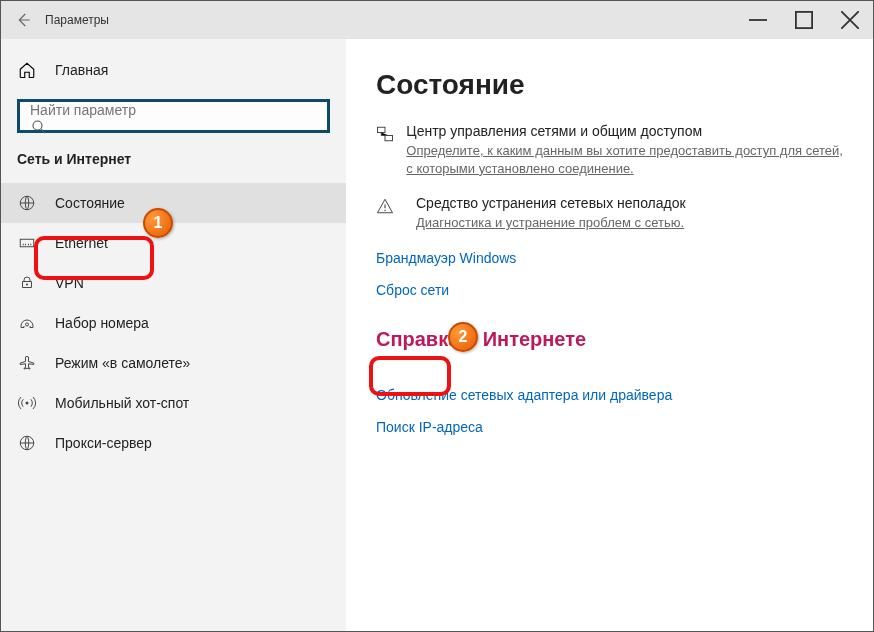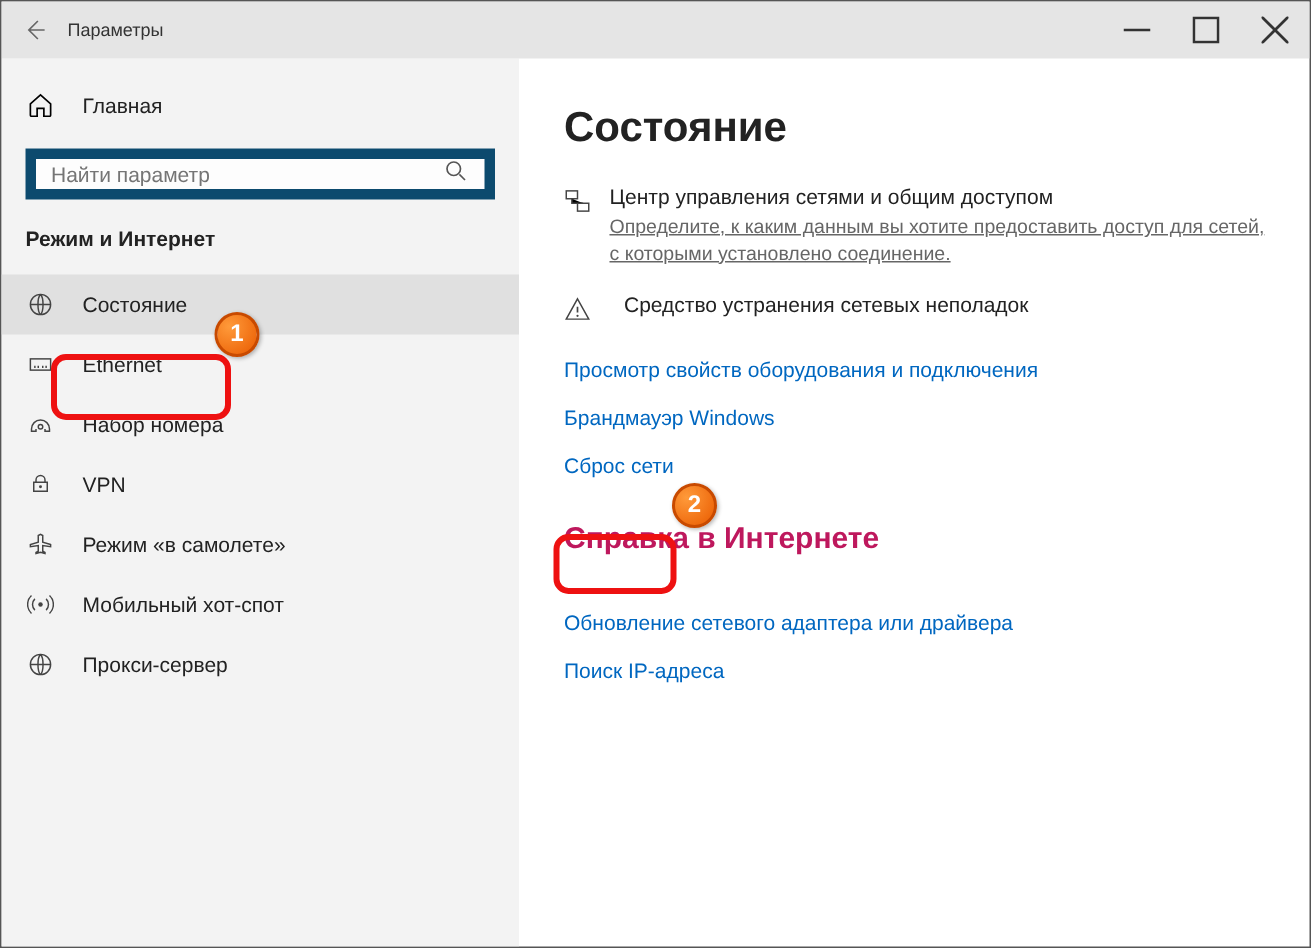--- a/index.html
+++ b/index.html
@@ -7,21 +7,21 @@
     .titlebar { height: 38px; display: flex; align-items: center; background: #e5e5e5; position: relative; }
     .back-btn { width: 44px; height: 38px; display: flex; align-items: center; justify-content: center; color: #666; font-size: 18px; cursor: pointer; }
     .app-title { font-size: 12px; color: #333; }
     .window-controls { position: absolute; right: 0; top: 0; display: flex; }
     .win-btn { width: 46px; height: 38px; display: flex; align-items: center; justify-content: center; color: #333; font-size: 12px; cursor: pointer; }
     .layout { display: flex; height: calc(100% - 38px); }
     .sidebar { width: 345px; background: #f3f3f3; padding: 14px 0 0 0; display: flex; flex-direction: column; }
     .home-link { display: flex; align-items: center; padding: 8px 16px 8px 16px; margin-bottom: 12px; cursor: pointer; }
     .home-link .icon { width: 20px; margin-right: 18px; display: flex; justify-content: center; }
     .home-link .label { font-size: 14px; color: #222; }
-    .search-box { margin: 0 16px 18px 16px; border: 7px solid #0c4a6e; background: #fdfdfd; height: 34px; display: flex; align-items: center; padding: 0 10px; }
+    .search-box { margin: 0 16px 18px 16px; border: 3px solid #0c4a6e; background: #fdfdfd; height: 34px; display: flex; padding: 0 10px; flex-direction: column; }
     .search-box input { border: none; background: transparent; outline: none; flex: 1; font-size: 14px; color: #666; font-style: normal; }
     .search-box .search-icon { color: #555; }
     .category-title { font-size: 14px; font-weight: 600; color: #222; padding: 0 16px; margin-bottom: 16px; }
     .nav { display: flex; flex-direction: column; }
     .nav-item { display: flex; align-items: center; padding: 11px 16px; cursor: pointer; font-size: 14px; color: #222; }
     .nav-item .icon { width: 20px; margin-right: 18px; display: flex; justify-content: center; color: #444; }
     .nav-item.selected { background: #e0e0e0; }
     .main { flex: 1; padding: 30px 30px 20px 30px; overflow-y: auto; }
     .page-title { font-size: 28px; font-weight: 600; color: #222; margin-bottom: 22px; }
     .setting-row { display: flex; margin-bottom: 18px; }
@@ -78,21 +78,21 @@
         </span>
       <span class="label">Главная</span>
     </div>
     <div class="search-box">
       <input type="text" placeholder="Найти параметр" style="">
       <span class="search-icon"><svg viewBox="0 0 24 24">
             <circle cx="10" cy="10" r="6" fill="none" stroke="currentColor" stroke-width="1.5"></circle>
             <path stroke="currentColor" stroke-width="1.5" d="M15 15l5 5"></path>
           </svg></span>
     </div>
-    <div class="category-title">Режим и Интернет</div>
+    <div class="category-title">Сеть и Интернет</div>
     <div class="nav">
       <div class="nav-item selected">
         <span class="icon">
             <svg viewBox="0 0 24 24">
               <circle cx="12" cy="12" r="9" fill="none" stroke="currentColor" stroke-width="1.3"></circle>
               <path fill="none" stroke="currentColor" stroke-width="1.3" d="M3 12h18M12 3c3 3 3 15 0 18M12 3c-3 3-3 15 0 18"></path>
             </svg>
           </span>
         <span>Состояние</span>
       </div>
@@ -101,34 +101,34 @@
             <svg viewBox="0 0 24 24">
               <rect x="3" y="7" width="18" height="10" fill="none" stroke="currentColor" stroke-width="1.3"></rect>
               <path stroke="currentColor" stroke-width="1.3" d="M7 13v2M10 13v2M14 13v2M17 13v2"></path>
             </svg>
           </span>
         <span>Ethernet</span>
       </div>
       <div class="nav-item">
         <span class="icon">
             <svg viewBox="0 0 24 24">
+              <path fill="none" stroke="currentColor" stroke-width="1.3" d="M8 10V8a4 4 0 018 0v2M6 10h12v8H6z"></path>
+              <circle cx="12" cy="14" r="1.3" fill="currentColor"></circle>
+            </svg>
+          </span>
+        <span>VPN</span>
+      </div>
+      <div class="nav-item">
+        <span class="icon">
+            <svg viewBox="0 0 24 24">
               <path fill="none" stroke="currentColor" stroke-width="1.3" d="M4 16a8 8 0 0116 0M4 16v2h4v-2M16 16v2h4v-2"></path>
               <circle cx="12" cy="14" r="2" fill="none" stroke="currentColor" stroke-width="1.3"></circle>
             </svg>
           </span>
         <span>Набор номера</span>
-      </div>
-      <div class="nav-item">
-        <span class="icon">
-            <svg viewBox="0 0 24 24">
-              <path fill="none" stroke="currentColor" stroke-width="1.3" d="M8 10V8a4 4 0 018 0v2M6 10h12v8H6z"></path>
-              <circle cx="12" cy="14" r="1.3" fill="currentColor"></circle>
-            </svg>
-          </span>
-        <span>VPN</span>
       </div>
       <div class="nav-item">
         <span class="icon">
             <svg viewBox="0 0 24 24">
               <path fill="none" stroke="currentColor" stroke-width="1.3" d="M21 12l-7-2V4l-2-1-2 1v6l-7 2v2l7-1v5l-2 1v1l4-1 4 1v-1l-2-1v-5l7 1z"></path>
             </svg>
           </span>
         <span>Режим «в самолете»</span>
       </div>
       <div class="nav-item">
@@ -168,32 +168,32 @@
     </div>
 
     <div class="setting-row">
       <div class="row-icon"><svg viewBox="0 0 24 24">
             <path fill="none" stroke="currentColor" stroke-width="1.3" d="M12 3l10 18H2z"></path>
             <path stroke="currentColor" stroke-width="1.5" d="M12 10v5"></path>
             <circle cx="12" cy="18" r="1" fill="currentColor"></circle>
           </svg></div>
       <div class="row-text">
         <div class="row-title">Средство устранения сетевых неполадок</div>
+        <div class="row-desc">Диагностика и устранение проблем с сетью.</div>
       </div>
     </div>
 
     <div class="link-list">
-      <a class="link">Просмотр свойств оборудования и подключения</a>
       <a class="link">Брандмауэр Windows</a>
       <a class="link">Сброс сети</a>
     </div>
 
     <div class="help-title">Справка в Интернете</div>
     <div class="link-list">
-      <a class="link">Обновление сетевого адаптера или драйвера</a>
+      <a class="link">Обновление сетевых адаптера или драйвера</a>
       <a class="link">Поиск IP-адреса</a>
     </div>
   </div>
 </div>
 
 <div class="callout callout-1"></div>
 <div class="badge badge-1">1</div>
 <div class="callout callout-2"></div>
 <div class="badge badge-2">2</div>
 

